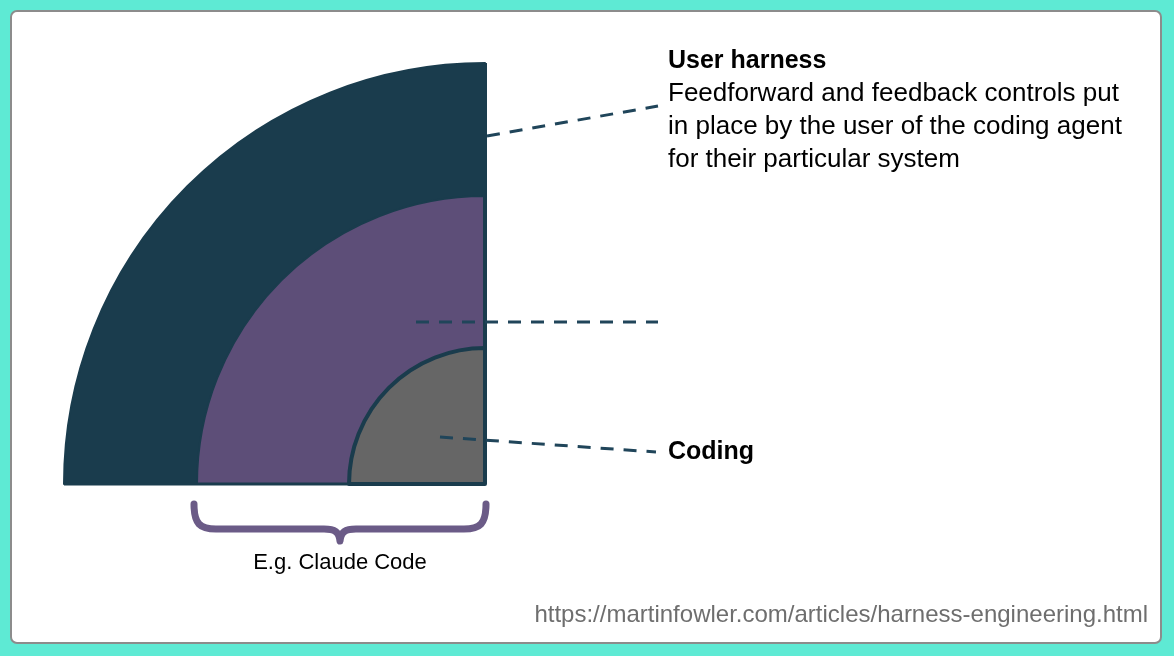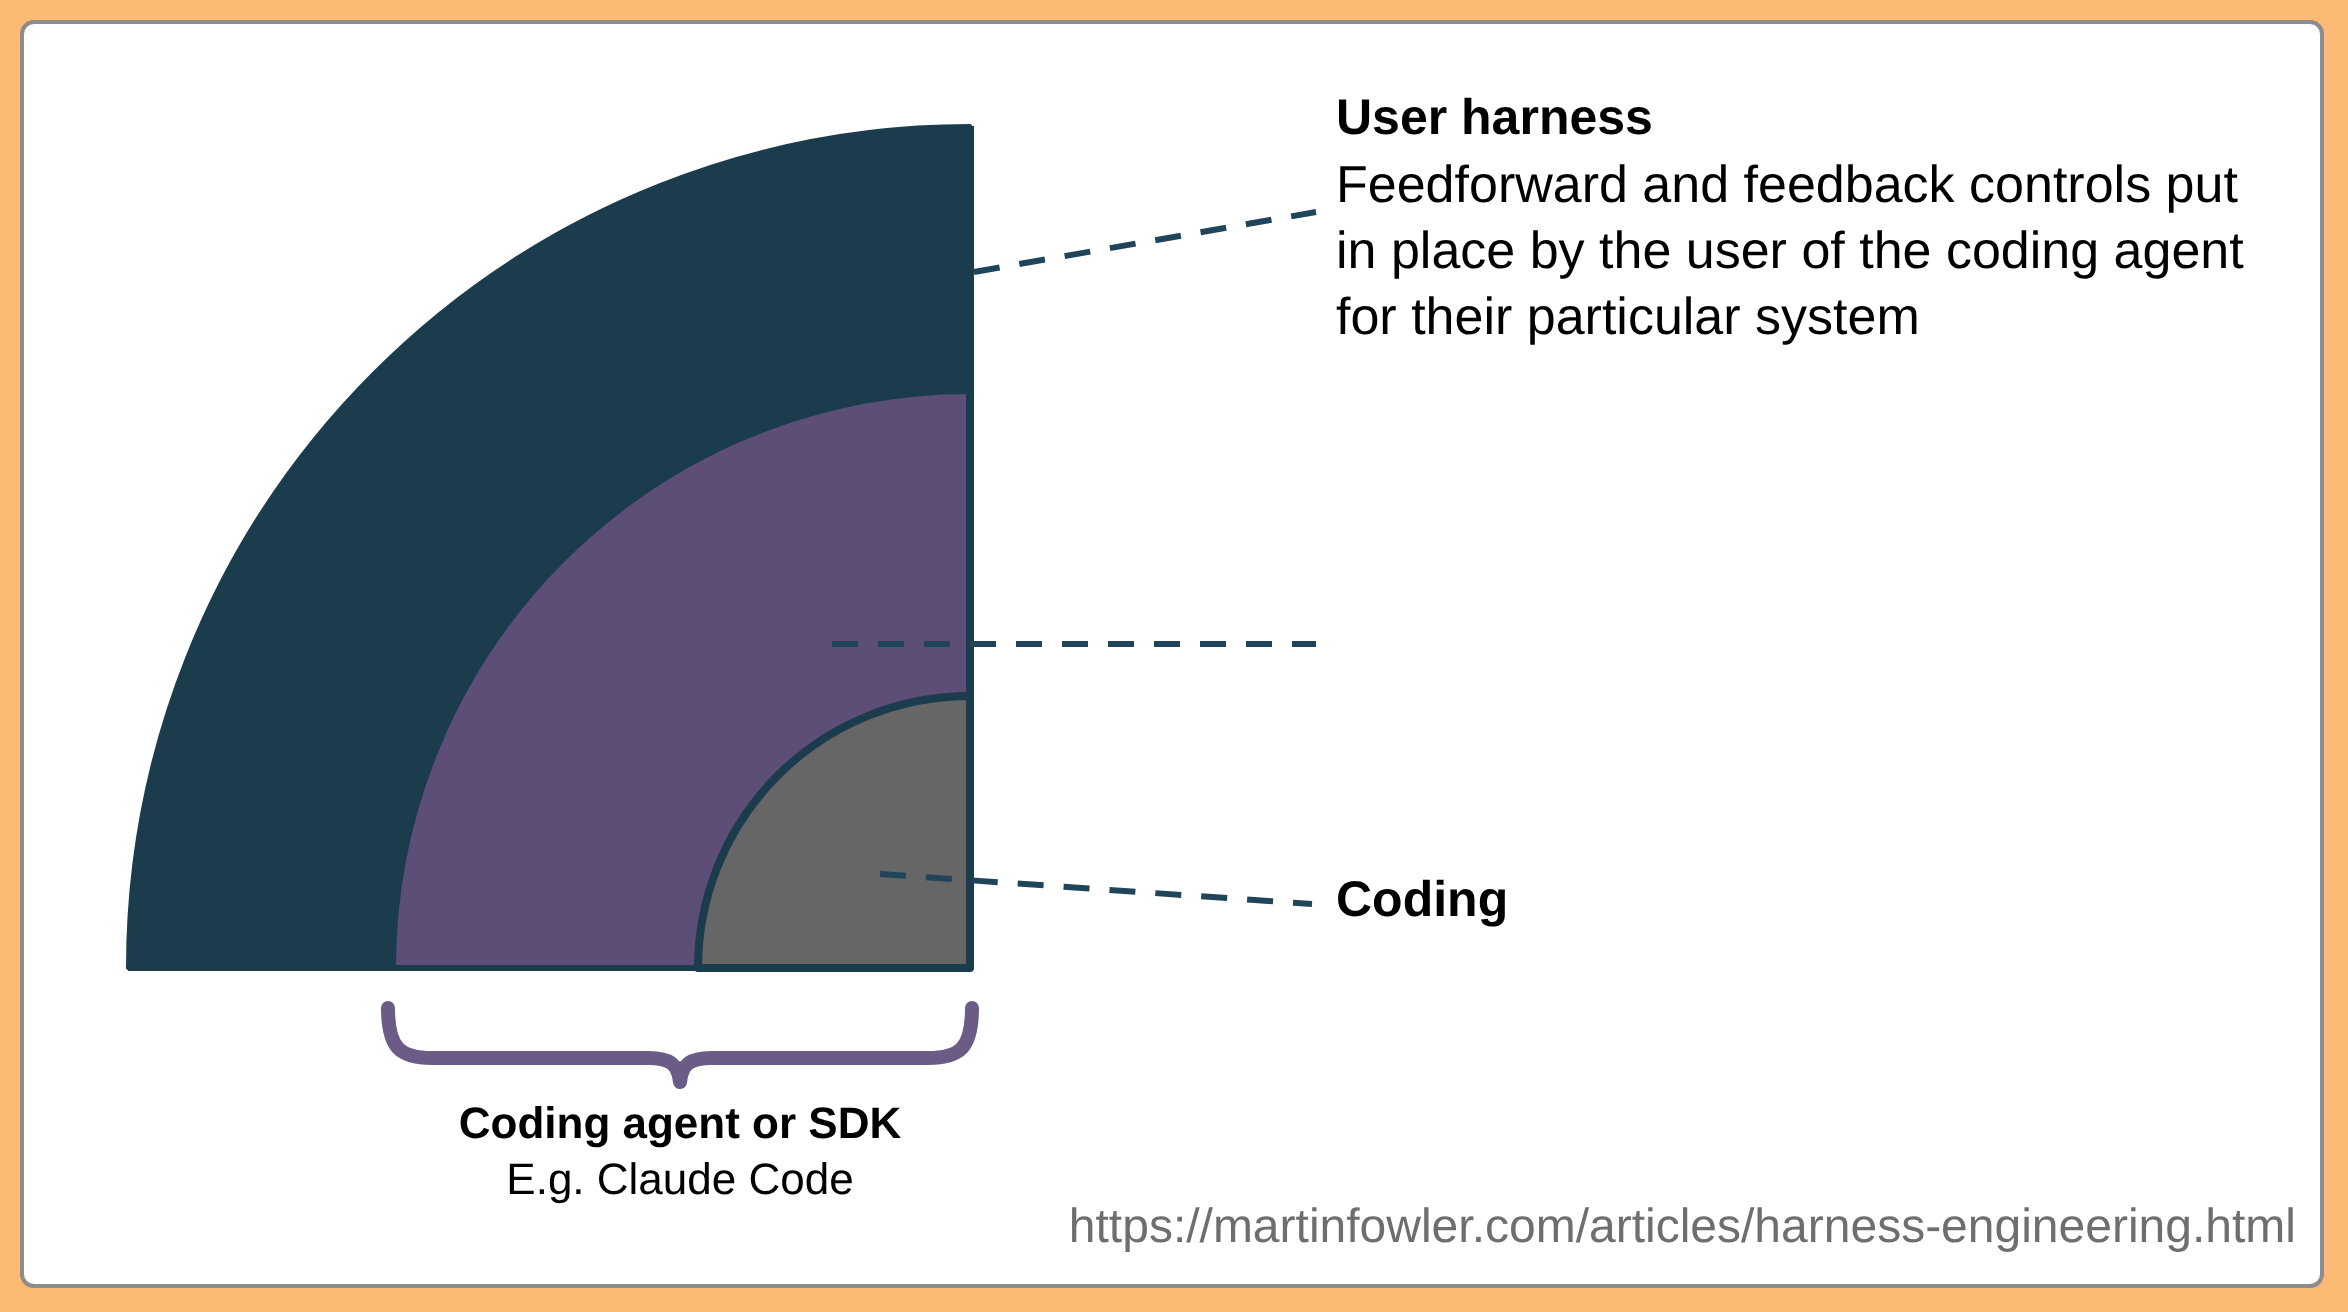--- a/index.html
+++ b/index.html
@@ -8,21 +8,21 @@
     padding: 0;
     background: #ffffff;
   }
   body {
     font-family: "Liberation Sans", sans-serif;
   }
   #canvas {
     position: relative;
     width: 1174px;
     height: 656px;
-    background: #fdba74;
+    background: #5eead4;
     overflow: hidden;
   }
   #frame {
     position: absolute;
     left: 10px;
     top: 10px;
     width: 1152px;
     height: 634px;
     border: 2px solid #8c8c8c;
     border-radius: 7px;
@@ -133,19 +133,18 @@
 
   <div class="text-block" id="callout-user-harness">
     <div class="callout-title">User harness</div>
     <div class="callout-body">Feedforward and feedback controls put in place by the user of the coding agent for their particular system</div>
   </div>
 
 
   <div class="text-block" id="callout-model">Coding</div>
 
   <div id="brace-caption">
-    <span id="brace-caption-title">Coding agent or SDK</span>
     <span id="brace-caption-sub">E.g. Claude Code</span>
   </div>
 
   <div id="source-url">https://martinfowler.com/articles/harness-engineering.html</div>
 
 </div>
 
 </body></html>

